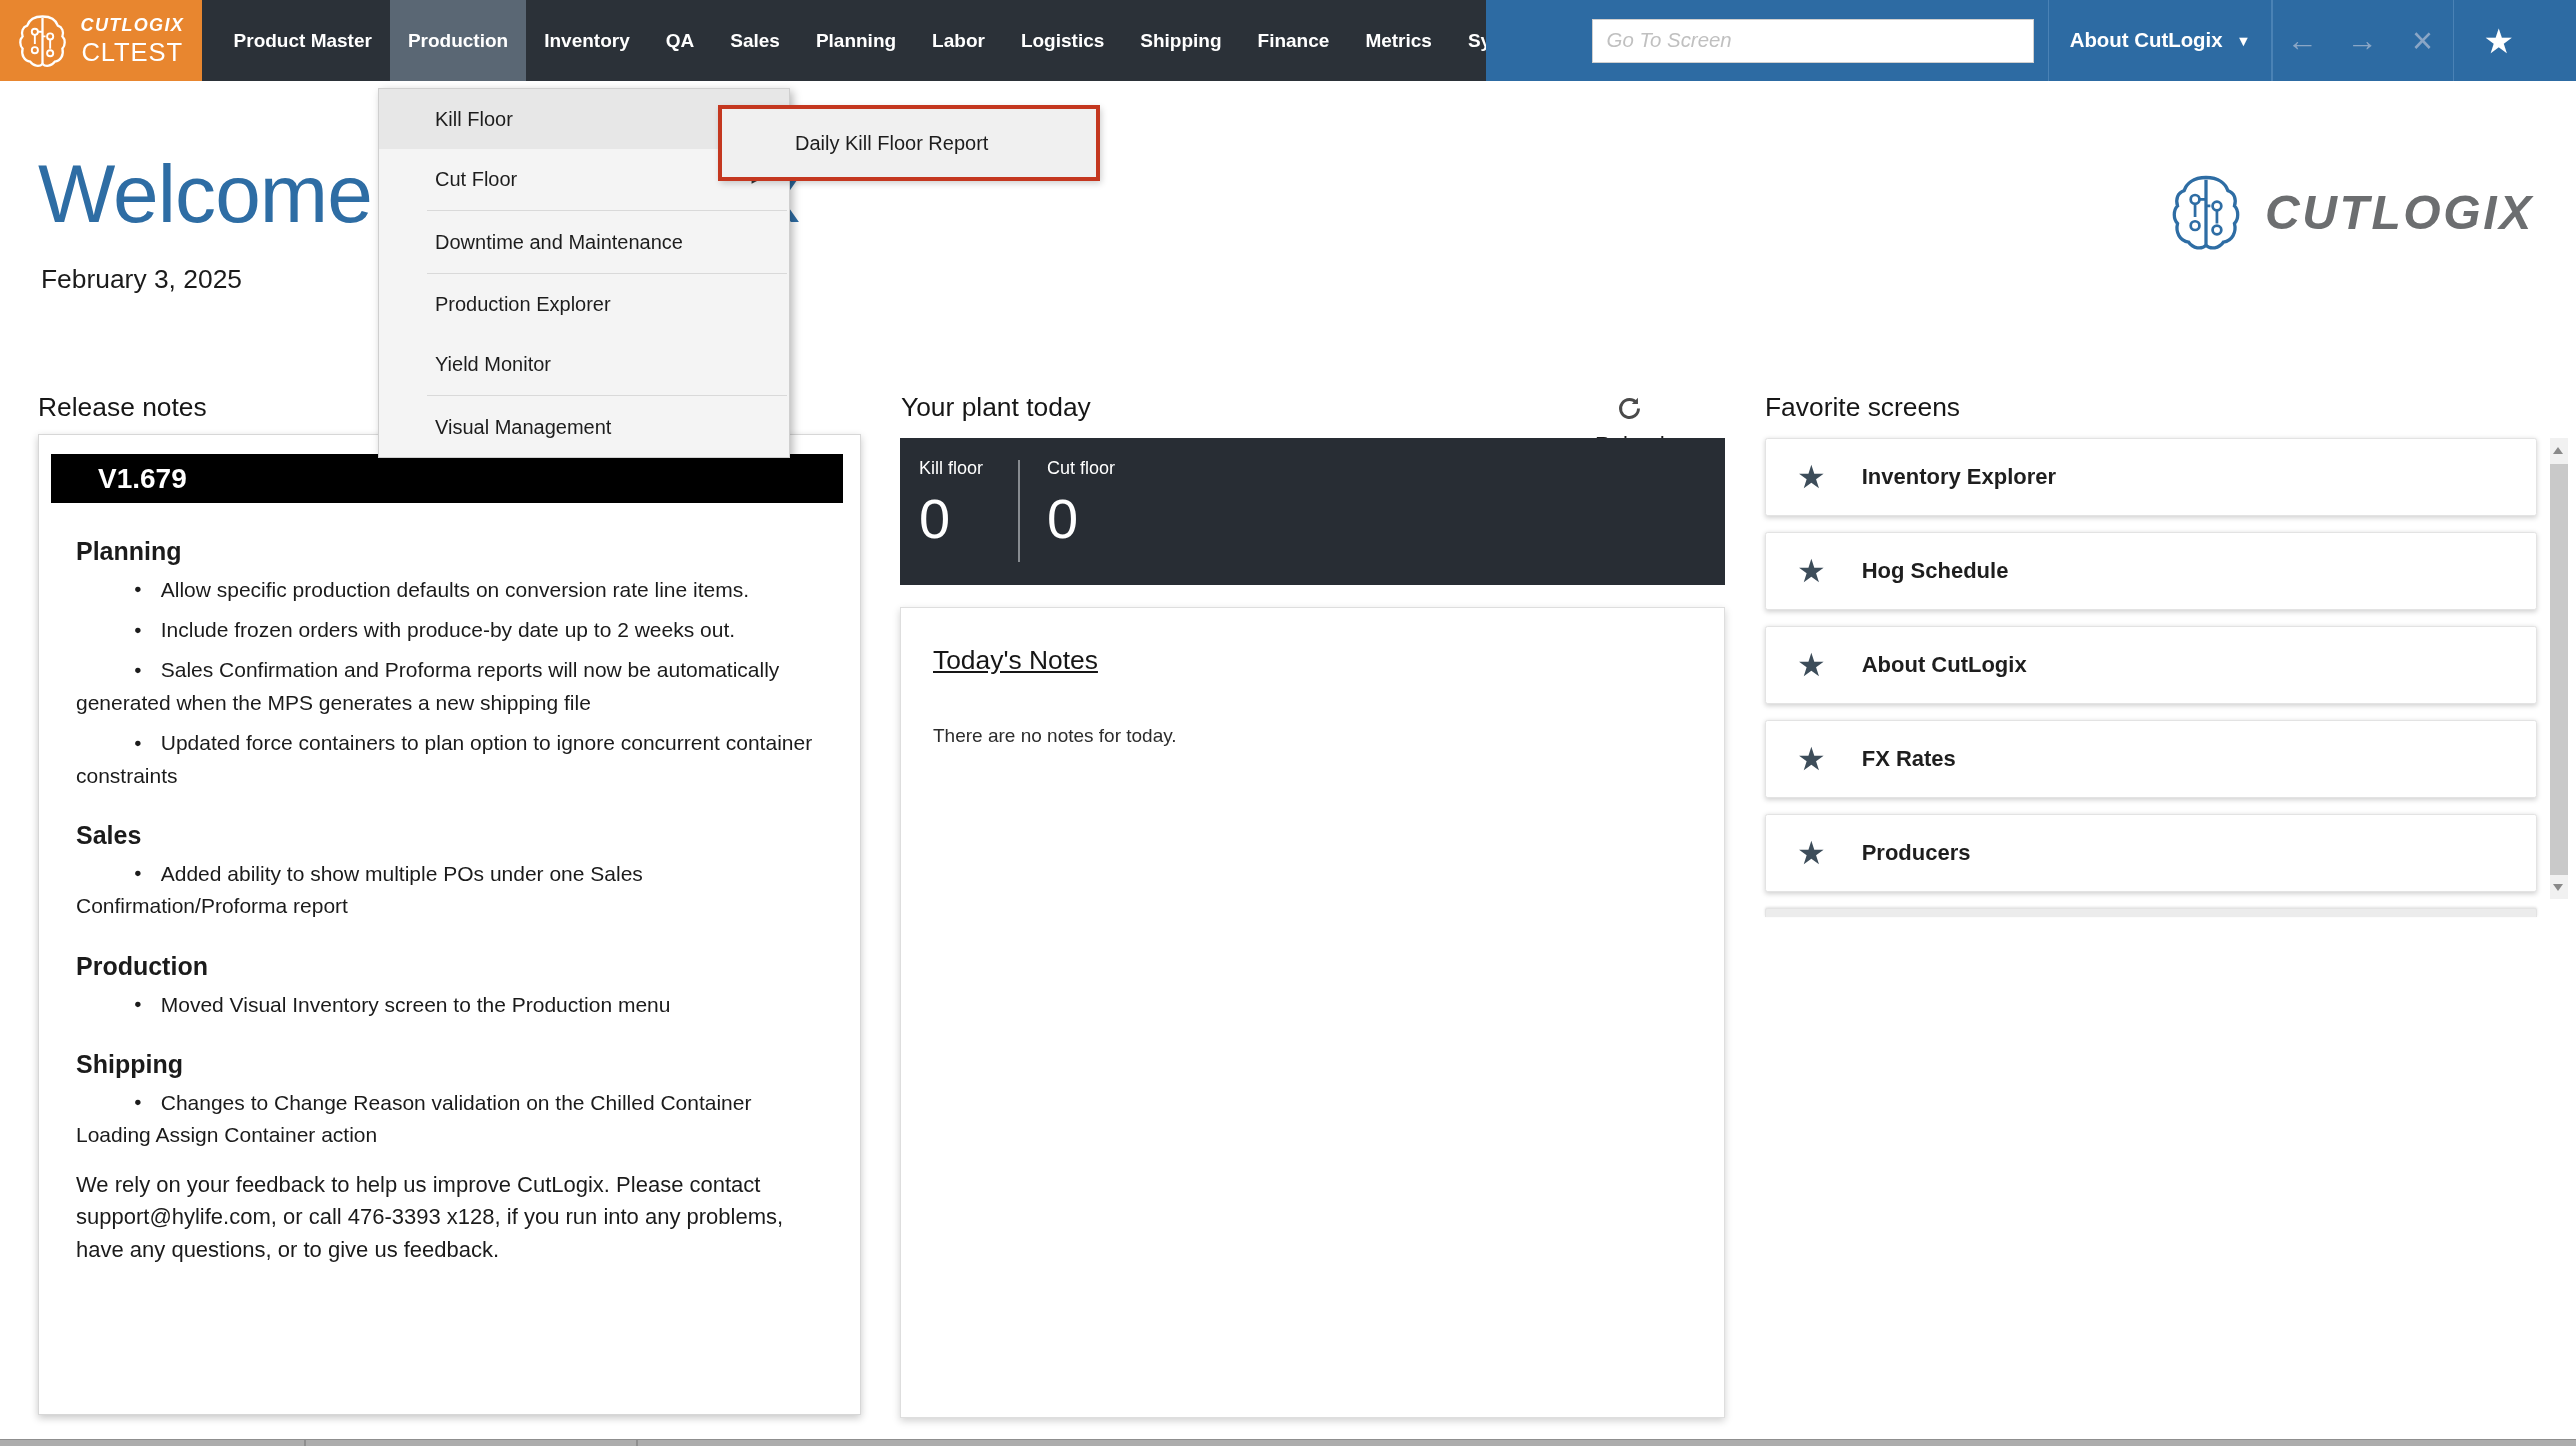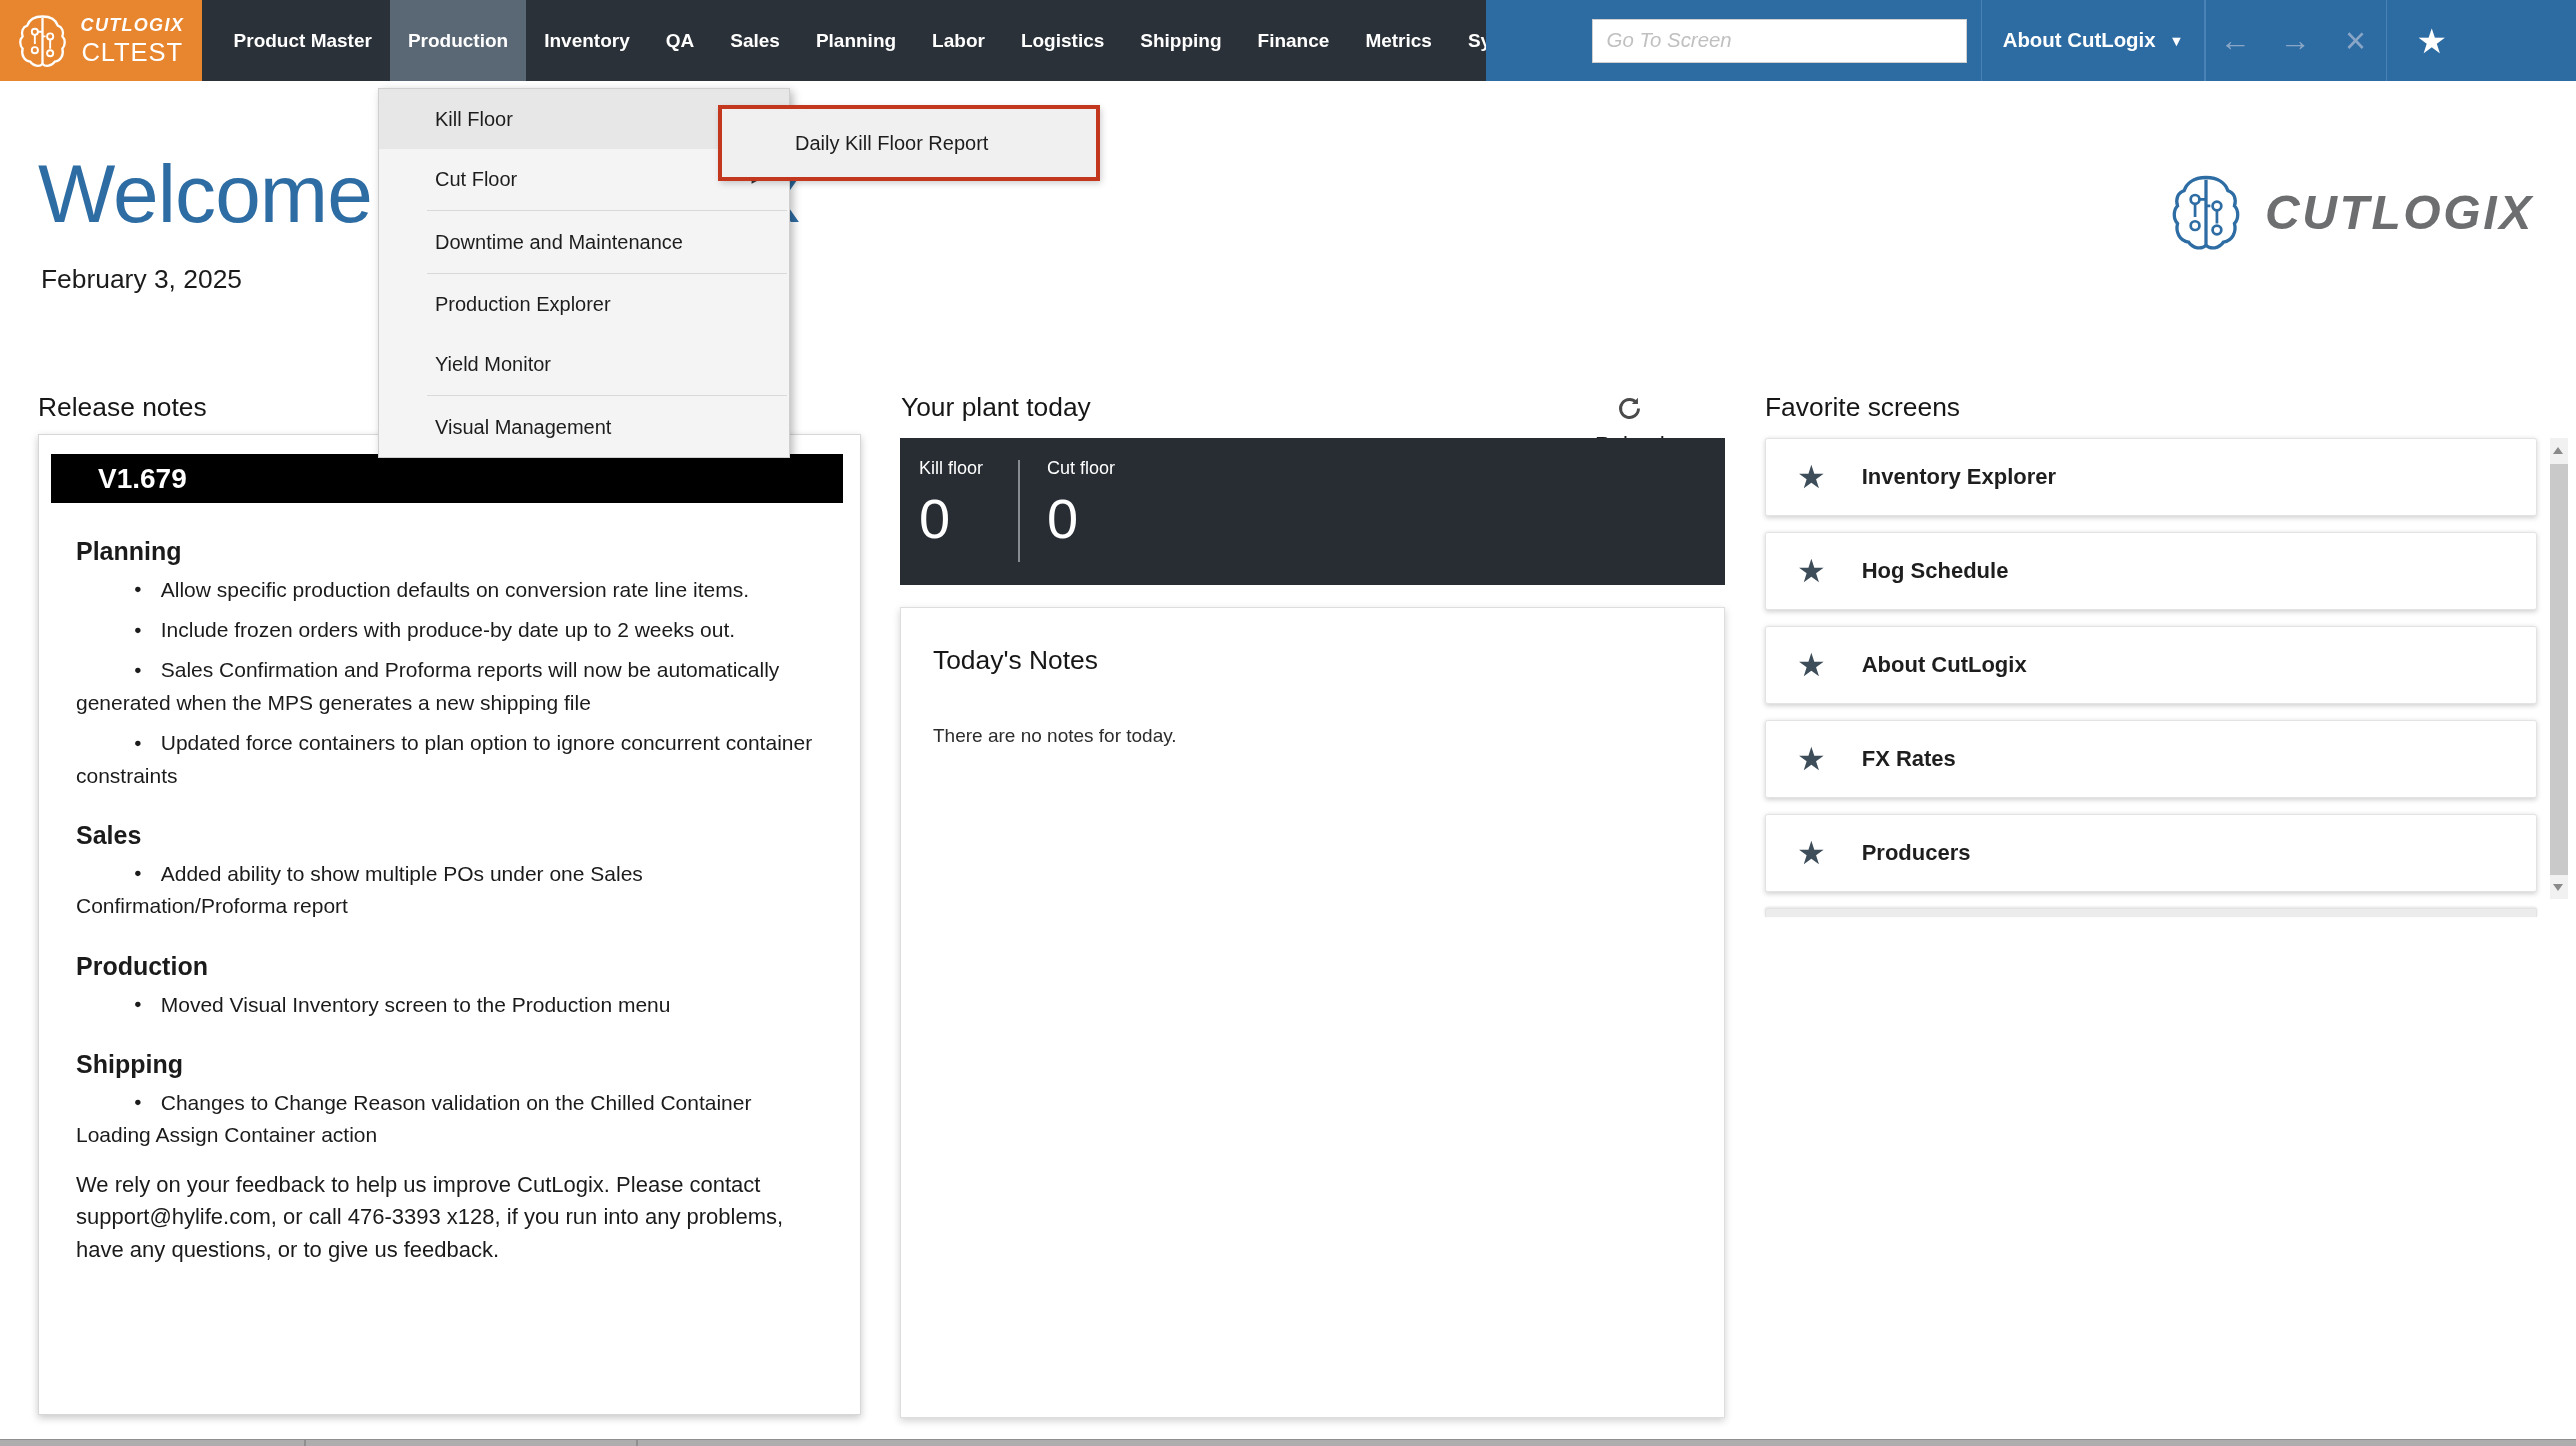--- a/index.html
+++ b/index.html
@@ -14,21 +14,21 @@
   .brand-icon { width:49px; height:56px; color:#fff; flex:none; }
   .brand-text { display:flex; flex-direction:column; align-items:center; line-height:1; }
   .brand-name { color:#fff; font-size:18px; font-weight:800; font-style:italic; letter-spacing:1.3px; }
   .brand-env  { color:#fff; font-size:25.6px; font-weight:400; margin-top:6px; letter-spacing:0.9px; }
   .nav-items { display:flex; padding-left:13.6px; }
   .nav-item { color:#fff; font-size:19px; font-weight:700; line-height:81px;
               padding:0 18px; white-space:nowrap; cursor:default; }
   .nav-item.selected { background:#5a6774; }
   .nav-right { position:absolute; left:1486px; top:0; width:1090px; height:81px;
                background:#2d6ba3; display:flex; align-items:center; }
-  .goto-input { margin-left:106px; width:375px; height:44px; border:0.9px solid #cfcfcf;
+  .goto-input { margin-left:106px; width:442px; height:44px; border:0.9px solid #cfcfcf;
                 font-size:20.4px; padding:0 13.6px; outline:none; color:#333;
                 font-family:"Liberation Sans", sans-serif;font-style:italic; }
   .goto-input::placeholder { color:#c0c0c0; font-style:italic; }
   .vdiv { width:1.7px; height:81px; background:#4a82b5; flex:none; }
   .vdiv.m1 { margin-left:13.6px; }
   .about-btn { display:flex; align-items:center; gap:13.6px; padding:0 20.4px; height:81px; cursor:pointer; }
   .about-label { color:#fff; font-size:20.4px; font-weight:600; }
   .about-caret { color:#fff; font-size:14.5px; }
   .win-btns { display:flex; align-items:center; gap:0; height:81px; }
   .win-btn { width:60px; text-align:center; font-size:31px; color:#8aa6c6; cursor:pointer; }
@@ -74,21 +74,21 @@
   .metric-1 { left:19px; }
   .metric-2 { left:147px; }
   .metric-label { color:#fff; font-size:18px; }
   .metric-value { color:#fff; font-size:56px; font-weight:300; margin-top:6.8px; }
   .metric-div { position:absolute; left:118px; top:22px; width:1.7px; height:102px; background:#888c91; }
 
   
   .notes-card { position:absolute; left:900px; top:607px; width:825px; height:811px;
                 background:#fff; border:0.9px solid #dedede;
                 box-shadow:0 2.6px 7.7px rgba(0,0,0,0.18); z-index:1; }
-  .notes-heading { font-size:26.4px; color:#161616; margin:37px 0 0 32px; }
+  .notes-heading { font-size:26.4px; color:#161616; margin:37px 0 0 32px;text-decoration:underline; }
   .notes-empty { font-size:19px; color:#2c2c2c; margin:49px 0 0 32px; }
 
   
   .fav-list { position:absolute; left:1765px; top:438px; width:772px; z-index:1; }
   .fav-item { height:78px; margin-bottom:16px; background:#fff; border:0.9px solid #e3e3e3;
               border-radius:2.6px; box-shadow:0 1.7px 5.1px rgba(0,0,0,0.18);
               display:flex; align-items:center; cursor:pointer; }
   .fav-item-star { font-size:32px; color:#3d4d5a; margin-left:31px; }
   .fav-item-label { font-size:22px; font-weight:700; color:#1e1e1e; margin-left:36px; }
   .fav-partial { height:9.4px; background:#ececec; border:0.9px solid #e3e3e3; border-bottom:none;

